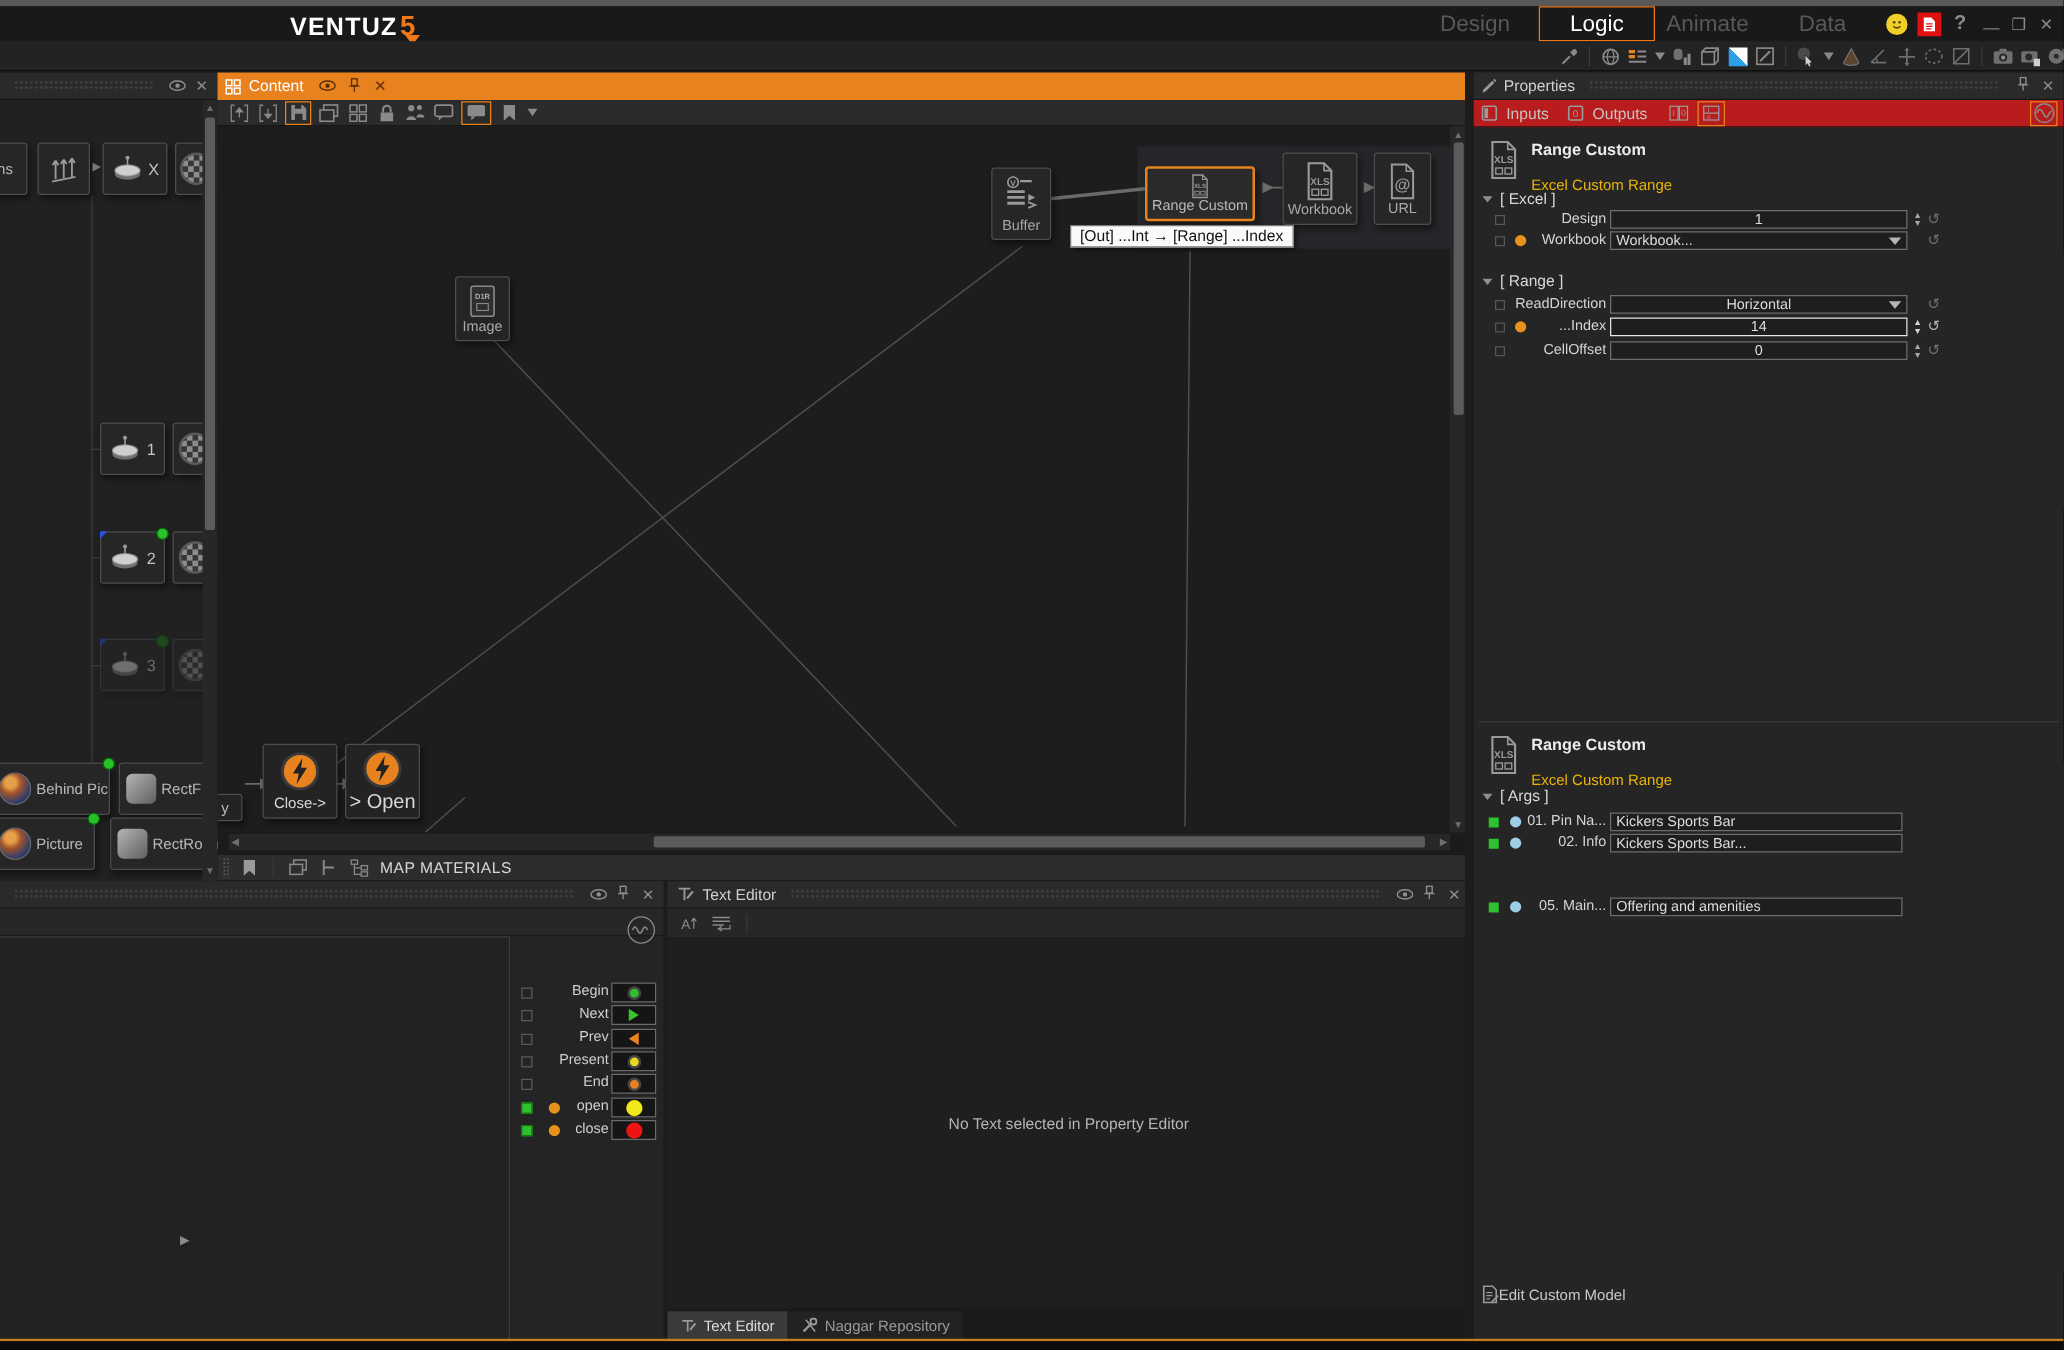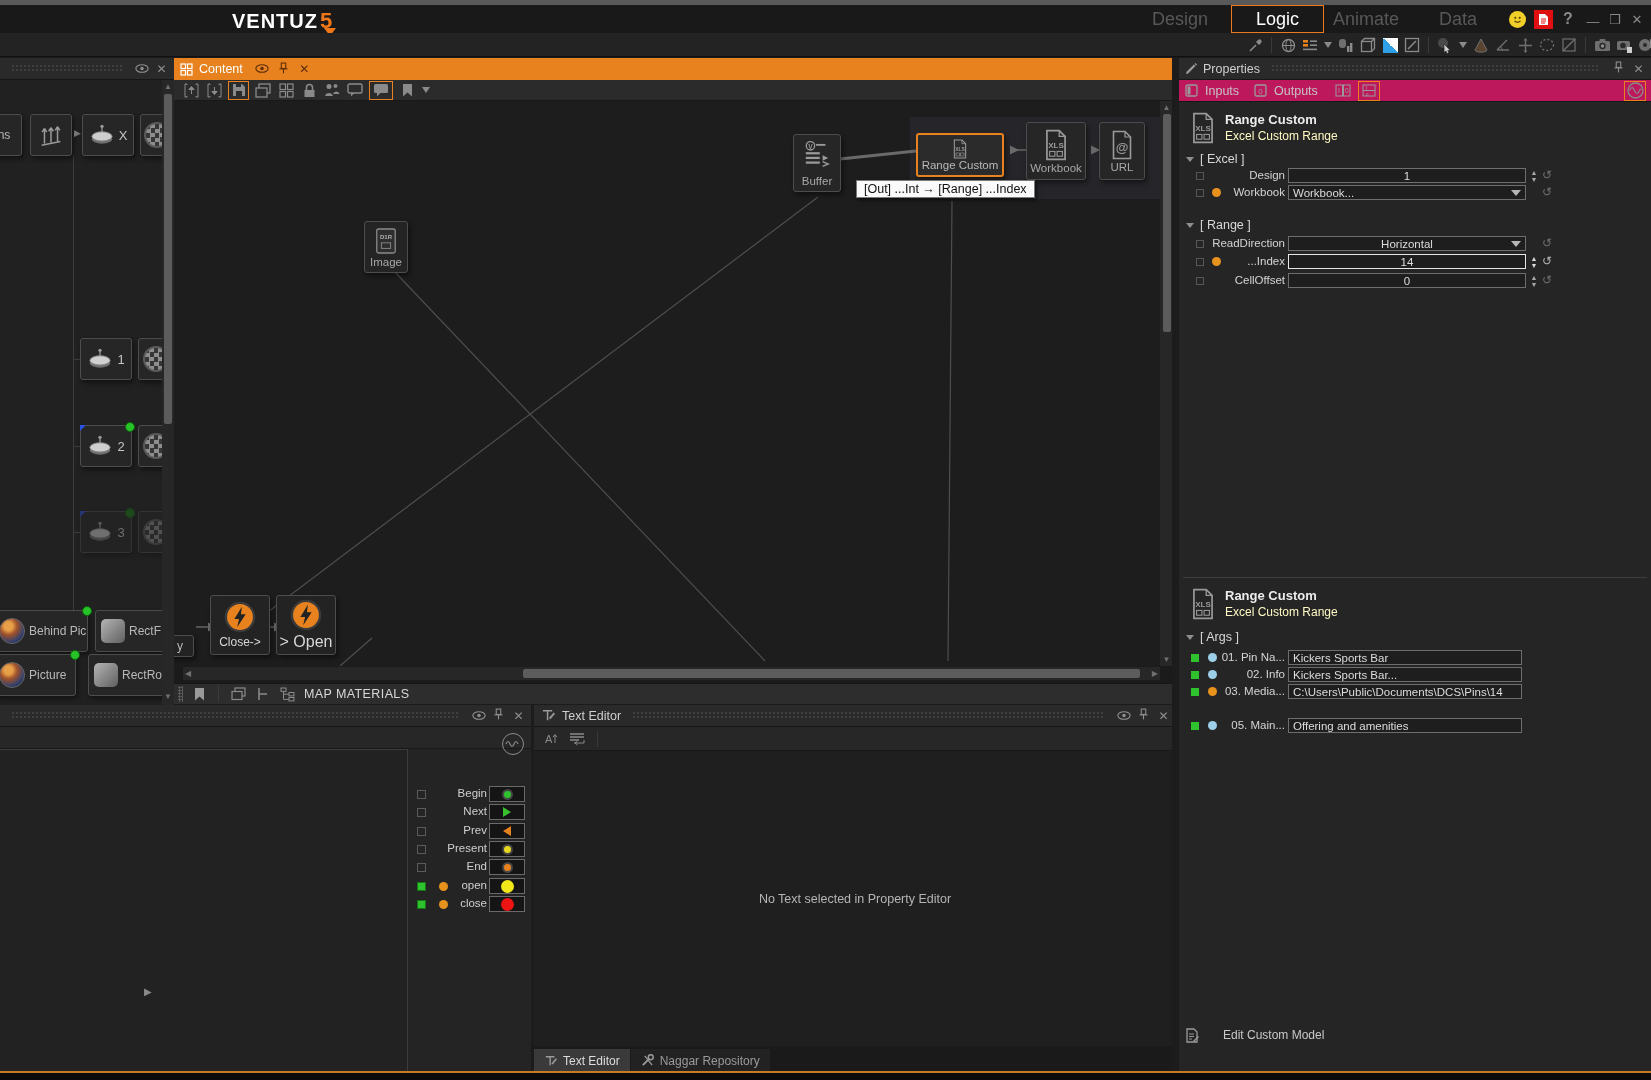--- a/index.html
+++ b/index.html
@@ -65,40 +65,40 @@
   .bigdot{width:13px;height:13px;border-radius:50%}
   
   .te-panel{left:534px;top:705px;width:642px;height:367px;background:#242424}
   .te-toolbar{position:absolute;left:0;top:22px;width:642px;height:24px;background:#272727;border-bottom:1px solid #191919;display:flex;align-items:center;gap:8px;padding:0 8px;color:#8a8a8a}
   .te-body{position:absolute;left:0;top:46px;width:642px;height:295px;background:#1f1f1f;display:flex;align-items:center;justify-content:center}
   .te-tabs{position:absolute;left:0;top:341px;width:642px;height:26px;background:#1a1a1a;display:flex;align-items:flex-end;gap:1px;padding-left:0}
   .te-tab{height:23px;display:flex;align-items:center;gap:5px;padding:0 10px;font-size:12px;color:#9a9a9a;background:#222}
   .te-tab.active{background:#3a3a3a;color:#ddd}
   
   .props{left:1179px;top:58px;width:472px;height:1022px;background:#252525}
-  .props-tabs{position:absolute;left:0;top:22px;width:472px;height:22px;background:#be185d;border-bottom:1px solid #171717;display:flex;align-items:center;gap:6px;padding:0 5px;font-size:12.5px;color:#c5c5c5}
+  .props-tabs{position:absolute;left:0;top:22px;width:472px;height:22px;background:#b91c1c;border-bottom:1px solid #171717;display:flex;align-items:center;gap:6px;padding:0 5px;font-size:12.5px;color:#c5c5c5}
   .node-info{position:absolute;left:11px;display:flex;gap:9px;align-items:flex-start}
   .ni-title{font-weight:bold;font-size:13px;color:#ececec}
-  .ni-sub{font-size:12px;color:#fef9c3;margin-top:2px}
+  .ni-sub{font-size:12px;color:#eab308;margin-top:14px}
   .section-head{position:absolute;left:7px;font-size:12.5px;color:#d8d8d8;display:flex;align-items:center;gap:6px}
   .tri-down{width:0;height:0;border-left:4px solid transparent;border-right:4px solid transparent;border-top:5px solid #8f8f8f}
   .prop-row{position:absolute;left:0;width:472px;height:17px;font-size:11.5px}
   .pr-check{position:absolute;left:17px;top:4px;width:8px;height:8px;border:1px solid #565656}
   .pr-sq{position:absolute;left:12px;top:4px;width:8px;height:8px;background:#2ec22e}
   .pr-dot{position:absolute;left:33px;top:3px;width:9px;height:9px;border-radius:50%}
   .pr-label{position:absolute;left:26px;top:1px;width:80px;text-align:right;color:#d4d4d4;white-space:nowrap}
   .pr-box{position:absolute;left:109px;top:0;width:238px;height:15px;border:1px solid #6e6e6e;background:#1e1e1e;color:#dcdcdc;display:flex;align-items:center}
   .pr-box.center{justify-content:center}
   .pr-box.selected{border-color:#e6e6e6}
   .pr-box .dd{position:absolute;right:4px;top:4px;width:0;height:0;border-left:5px solid transparent;border-right:5px solid transparent;border-top:6px solid #b5b5b5}
   .pr-box .txt{padding:0 4px;white-space:nowrap;overflow:hidden}
   .spin{position:absolute;left:350px;top:1px;color:#a8a8a8;font-size:7px;line-height:7px;text-align:center;width:10px}
   .reset{position:absolute;left:363px;top:0px;color:#6f6f6f;font-size:12px}
   .divider{position:absolute;left:4px;width:464px;height:1px;background:#3c3c3c}
-  .footer-row{position:absolute;left:7px;top:970px;display:flex;gap:24px;color:#c9c9c9;font-size:12px}
+  .footer-row{position:absolute;left:7px;top:970px;display:flex;align-items:center;gap:0;color:#c9c9c9;font-size:12px}
   .bottom-line{left:0;top:1071px;width:1651px;height:2px;background:#c87b20}
   .below-line{left:0;top:1073px;width:1651px;height:7px;background:#0c0c0c}
   .splitter-v{background:#1c1c1c}
 </style>
 </head>
 <body>
 
 <svg width="0" height="0" style="position:absolute">
   <defs>
     <symbol id="sym-xls" viewBox="0 0 24 30">
@@ -897,28 +897,20 @@
         </span>
     </div>
     <div class="prop-row" style="top:609px">
       <span class="pr-sq"></span>
       <span class="pr-dot" style="left:29px;background:#9ecfe8"></span>
       <span class="pr-label" style="left:40px;width:66px">02. Info</span>
       <span class="pr-box" style="width:234px">
           <span class="txt">Kickers Sports Bar...</span>
         </span>
     </div>
-    <div class="prop-row" style="top:626px">
-      <span class="pr-sq"></span>
-      <span class="pr-dot" style="left:29px;background:#e8921e"></span>
-      <span class="pr-label" style="left:40px;width:66px">03. Media...</span>
-      <span class="pr-box" style="width:234px">
-          <span class="txt">C:\Users\Public\Documents\DCS\Pins\14</span>
-        </span>
-    </div>
     <div class="prop-row" style="top:660px">
       <span class="pr-sq"></span>
       <span class="pr-dot" style="left:29px;background:#9ecfe8"></span>
       <span class="pr-label" style="left:40px;width:66px">05. Main...</span>
       <span class="pr-box" style="width:234px">
           <span class="txt">Offering and amenities</span>
         </span>
     </div>
 
     <div class="footer-row">

